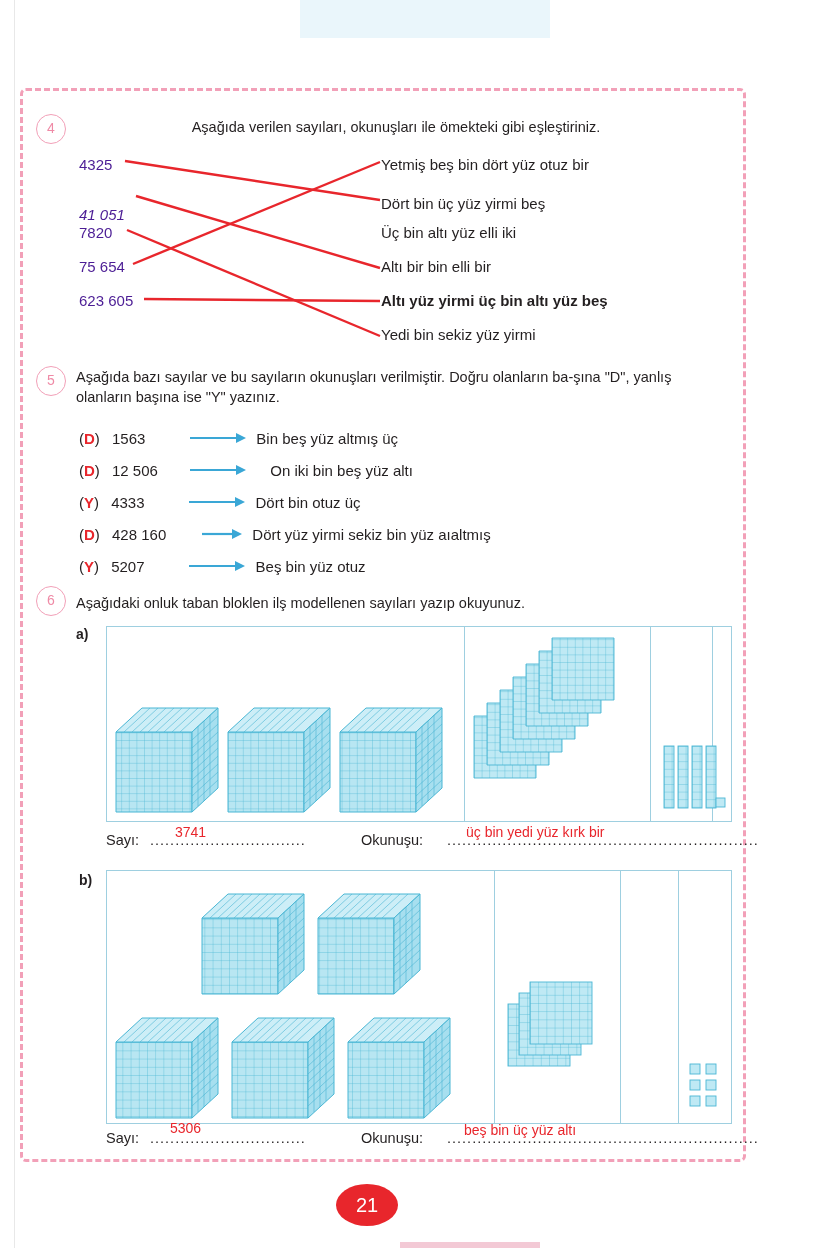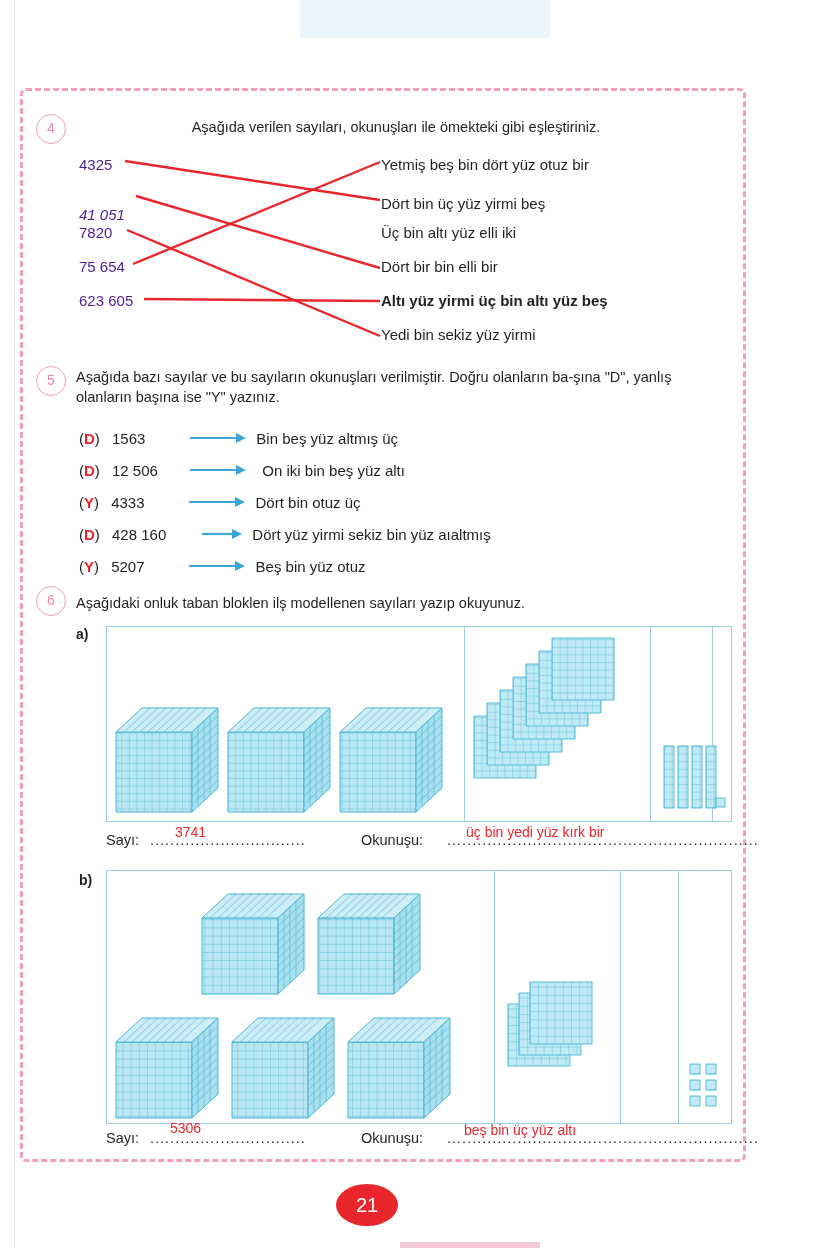--- a/index.html
+++ b/index.html
@@ -163,21 +163,21 @@
 
   <div class="q4-left" style="left:79px; top:156px;">4325</div>
   <div class="q4-left" style="left:79px; top:206px;font-style:italic;">41 051</div>
   <div class="q4-left" style="left:79px; top:224px;">7820</div>
   <div class="q4-left" style="left:79px; top:258px;">75 654</div>
   <div class="q4-left" style="left:79px; top:292px;">623 605</div>
 
   <div class="q4-right" style="left:381px; top:156px;">Yetmiş beş bin dört yüz otuz bir</div>
   <div class="q4-right" style="left:381px; top:195px;text-align:right;">Dört bin üç yüz yirmi beş</div>
   <div class="q4-right" style="left:381px; top:224px;">Üç bin altı yüz elli iki</div>
-  <div class="q4-right" style="left:381px; top:258px;">Dört bir bin elli bir</div>
+  <div class="q4-right" style="left:381px; top:258px;">Altı bir bin elli bir</div>
   <div class="q4-right" style="left:381px; top:292px;font-weight:bold;">Altı yüz yirmi üç bin altı yüz beş</div>
   <div class="q4-right" style="left:381px; top:326px;">Yedi bin sekiz yüz yirmi</div>
 
   <svg id="q4-lines" width="726" height="1074" viewBox="0 0 726 1074">
 
     <line x1="105" y1="73" x2="360" y2="112" stroke="#e8262c" stroke-width="2.4"></line>
 
     <line x1="116" y1="108" x2="360" y2="180" stroke="#e8262c" stroke-width="2.4"></line>
 
     <line x1="107" y1="142" x2="360" y2="248" stroke="#e8262c" stroke-width="2.4"></line>
@@ -204,21 +204,21 @@
 
   <div class="q5-row" style="left:79px; top:462px;">
     <span class="q5-paren">(<span class="q5-ans">D</span>)</span>
     <span class="q5-num" style="margin-left:8px;">12 506</span>
     <span class="q5-arrow">
       <svg width="56" height="12" viewBox="0 0 56 12">
           <line x1="0" y1="6" x2="46" y2="6" stroke="#3aa7d6" stroke-width="2.2"></line>
           <polygon points="46,1 56,6 46,11" fill="#3aa7d6"></polygon>
         </svg>
     </span>
-    <span style="margin-left:12px;text-align:center;">On iki bin beş yüz altı</span>
+    <span style="margin-left:20px;text-align:center;">On iki bin beş yüz altı</span>
   </div>
 
   <div class="q5-row" style="left:79px; top:494px;">
     <span class="q5-paren">(<span class="q5-ans">Y</span>)</span>
     <span class="q5-num" style="margin-left:8px;">4333</span>
     <span class="q5-arrow">
       <svg width="56" height="12" viewBox="0 0 56 12">
           <line x1="0" y1="6" x2="46" y2="6" stroke="#3aa7d6" stroke-width="2.2"></line>
           <polygon points="46,1 56,6 46,11" fill="#3aa7d6"></polygon>
         </svg>

